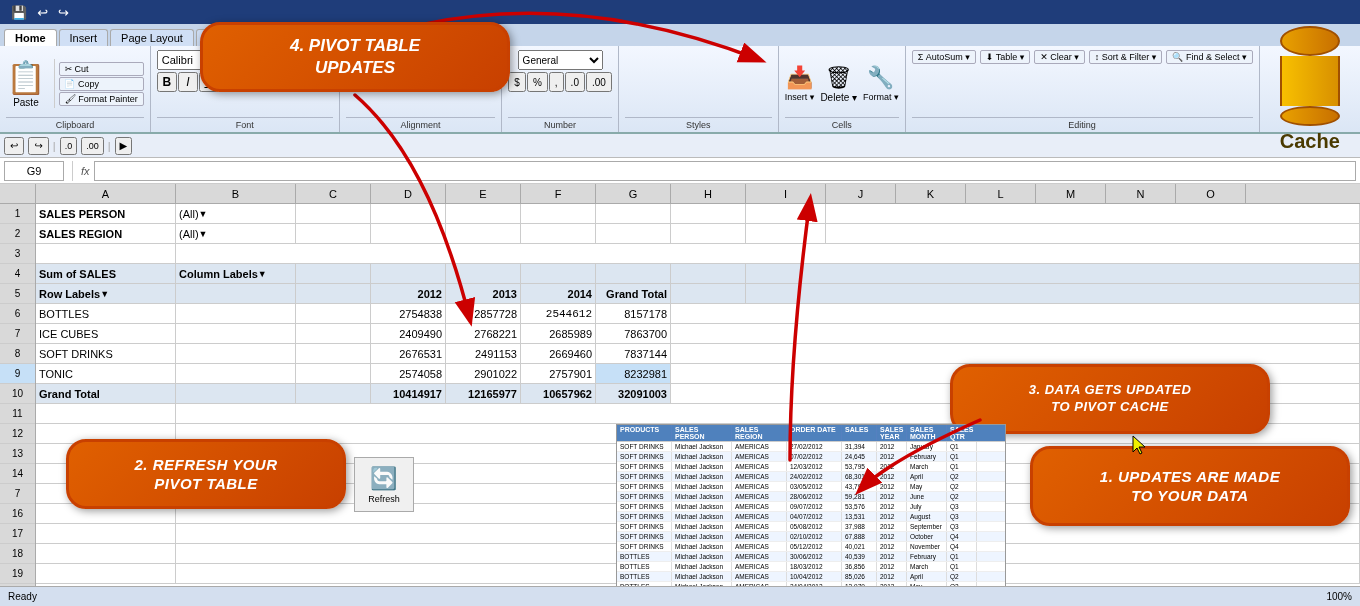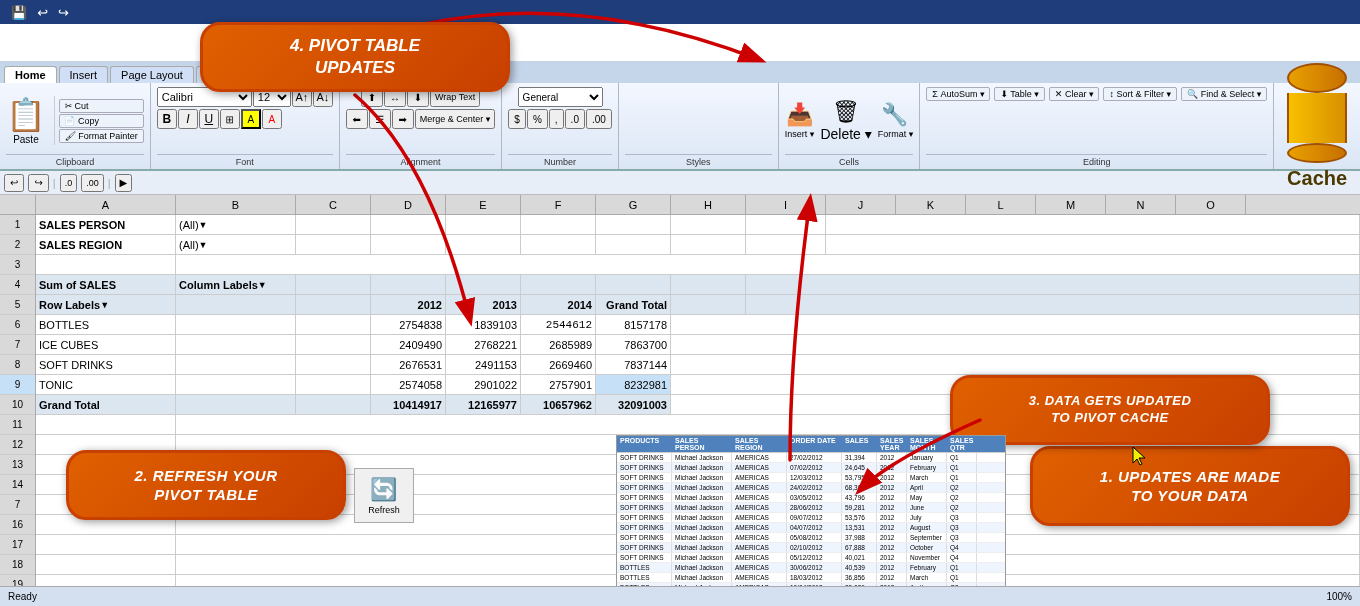--- a/index.html
+++ b/index.html
@@ -55,21 +55,21 @@
     
     .mini-table { position: absolute; background: #fff; border: 1px solid #999; overflow: hidden; }
 
     
     .cursor-icon { position: absolute; pointer-events: none; }
 
     
     #quick-access { height: 24px; background: #1f3d7a; display: flex; align-items: center; padding: 0 8px; gap: 4px; }
     .qa-btn { color: #fff; font-size: 13px; cursor: pointer; padding: 0 3px; }
 
-    #ribbon-outer { background: linear-gradient(to bottom, #f0f5ff, #d8e4f0); margin-top: 37px; }
+    #ribbon-outer { background: linear-gradient(to bottom, #f0f5ff, #d8e4f0); }
 
     
     #status-bar { height: 20px; background: #d4dfef; border-top: 1px solid #aaa; display: flex; align-items: center; padding: 0 8px; font-size: 10px; gap: 10px; }
 
     #main-content { display: flex; flex-direction: column; height: calc(606px - 24px); }
     .r-group { border-right: 1px solid #b0b8c8; padding: 4px 6px 2px 6px; display: flex; flex-direction: column; align-items: center; min-width: 55px; }
     .r-group-label { font-size: 9px; color: #333; border-top: 1px solid #b0b8c8; padding-top: 2px; margin-top: auto; width: 100%; text-align: center; }
     .r-group-body { flex: 1; display: flex; align-items: center; gap: 2px; }
     .small-row-btns { display: flex; flex-direction: column; gap: 1px; }
     .small-rb { font-size: 9px; padding: 1px 5px; background: #edf3fb; border: 1px solid #aab; cursor: pointer; white-space: nowrap; border-radius: 2px; display: flex; align-items: center; gap: 2px; }
@@ -173,21 +173,21 @@
       </div>
 
       <div class="r-group" style="min-width:120px;">
         <div class="r-group-body" style="gap:6px;align-items:center;">
           <div style="display:flex;flex-direction:column;align-items:center;gap:1px;">
             <div style="font-size:22px;">📥</div>
             <div style="font-size:9px;">Insert ▾</div>
           </div>
           <div style="display:flex;flex-direction:column;align-items:center;gap:1px;">
             <div style="font-size:22px;">🗑</div>
-            <div style="font-size:14px;">Delete ▾</div>
+            <div style="font-size:10px;">Delete ▾</div>
           </div>
           <div style="display:flex;flex-direction:column;align-items:center;gap:1px;">
             <div style="font-size:22px;">🔧</div>
             <div style="font-size:9px;">Format ▾</div>
           </div>
         </div>
         <div class="r-group-label">Cells</div>
       </div>
 
       <div class="r-group" style="min-width:140px;">
@@ -217,20 +217,26 @@
   <div style="display:flex;align-items:center;height:24px;background:#e8eef8;border-bottom:1px solid #bbb;padding:0 4px;gap:4px;">
     <button style="font-size:10px;height:18px;padding:0 4px;">↩</button>
     <button style="font-size:10px;height:18px;padding:0 4px;">↪</button>
     <span style="color:#aaa;">|</span>
     <button style="font-size:9px;height:18px;padding:0 3px;">.0</button>
     <button style="font-size:9px;height:18px;padding:0 3px;">.00</button>
     <span style="color:#aaa;">|</span>
     <button style="font-size:10px;height:18px;padding:0 3px;">▶</button>
   </div>
 
+  <div id="formula-bar">
+    <input class="cell-ref-box" value="G9" style="">
+    <div class="formula-divider"></div>
+    <span class="fx-label">fx</span>
+    <input class="formula-input" value="" style="">
+  </div>
 
   <div style="display:flex;flex-direction:column;flex:1;overflow:hidden;position:relative;">
 
     <div id="col-headers" style="display:flex;height:20px;background:#d9d9d9;border-bottom:1px solid #aaa;">
       <div class="row-num-col"></div>
       <div class="col-header" style="width:140px;">A</div>
       <div class="col-header" style="width:120px;">B</div>
       <div class="col-header" style="width:75px;">C</div>
       <div class="col-header" style="width:75px;">D</div>
       <div class="col-header" style="width:75px;">E</div>
@@ -325,21 +331,21 @@
           <div class="grid-cell" style="width:75px;font-weight:bold;justify-content:flex-end;background:#dce6f1;">Grand Total</div>
           <div class="grid-cell" style="width:75px;background:#dce6f1;"></div>
           <div class="grid-cell" style="flex:1;background:#dce6f1;"></div>
         </div>
 
         <div class="grid-row">
           <div class="grid-cell" style="width:140px;">BOTTLES</div>
           <div class="grid-cell" style="width:120px;"></div>
           <div class="grid-cell" style="width:75px;"></div>
           <div class="grid-cell" style="width:75px;justify-content:flex-end;">2754838</div>
-          <div class="grid-cell" style="width:75px;justify-content:flex-end;">1839103</div>
+          <div class="grid-cell" style="width:75px;justify-content:flex-end;">2857728</div>
           <div class="grid-cell" style="width:75px;justify-content:flex-end;font-family:Liberation Mono, monospace;">2544612</div>
           <div class="grid-cell" style="width:75px;justify-content:flex-end;">8157178</div>
           <div class="grid-cell" style="flex:1;"></div>
         </div>
 
         <div class="grid-row">
           <div class="grid-cell" style="width:140px;">ICE CUBES</div>
           <div class="grid-cell" style="width:120px;"></div>
           <div class="grid-cell" style="width:75px;"></div>
           <div class="grid-cell" style="width:75px;justify-content:flex-end;">2409490</div>

